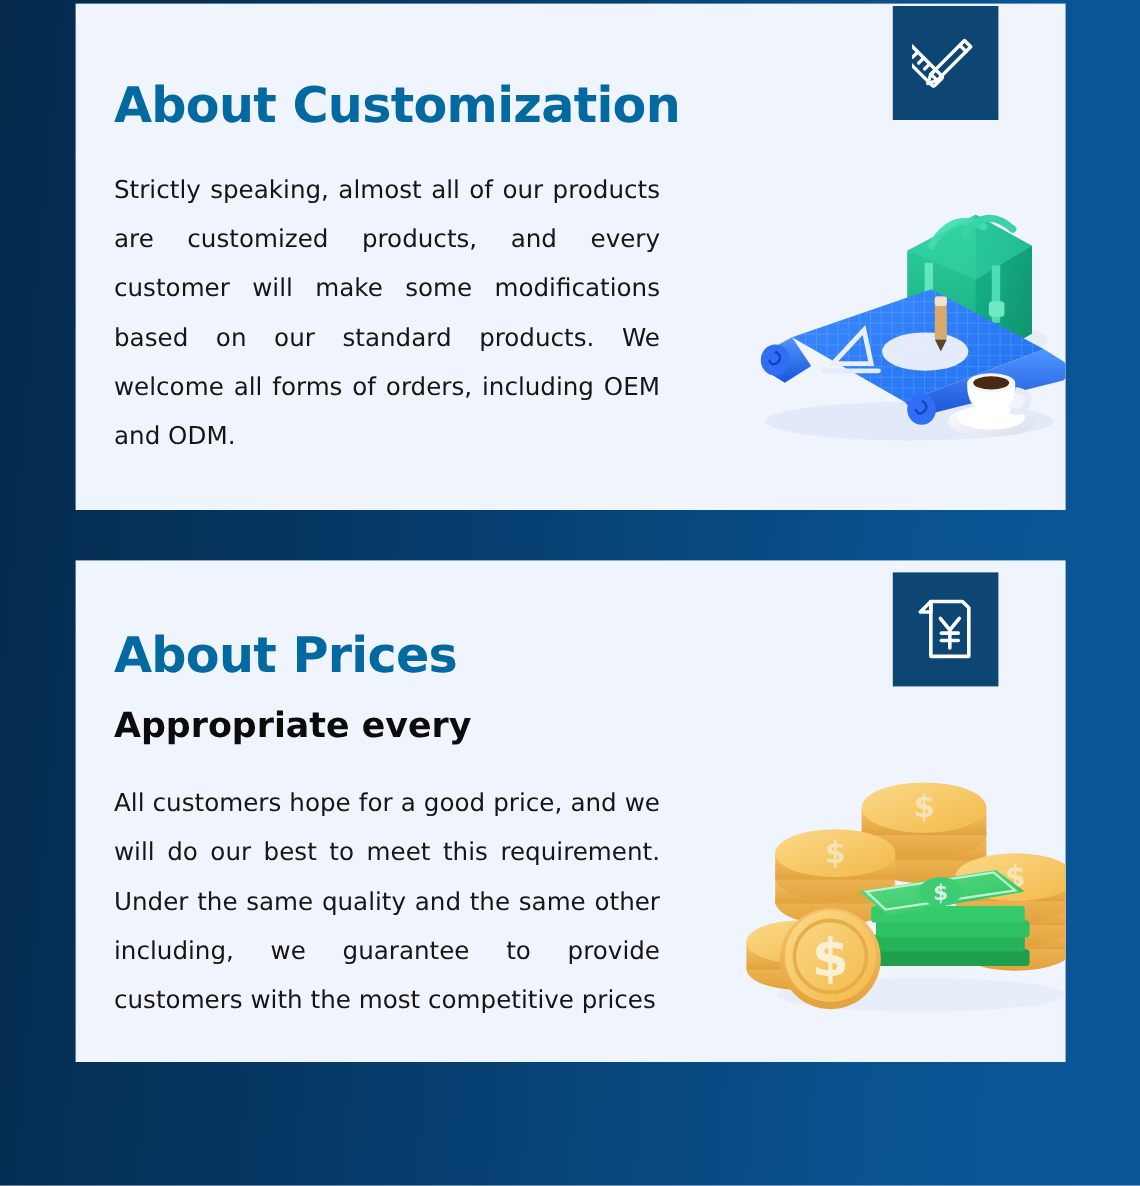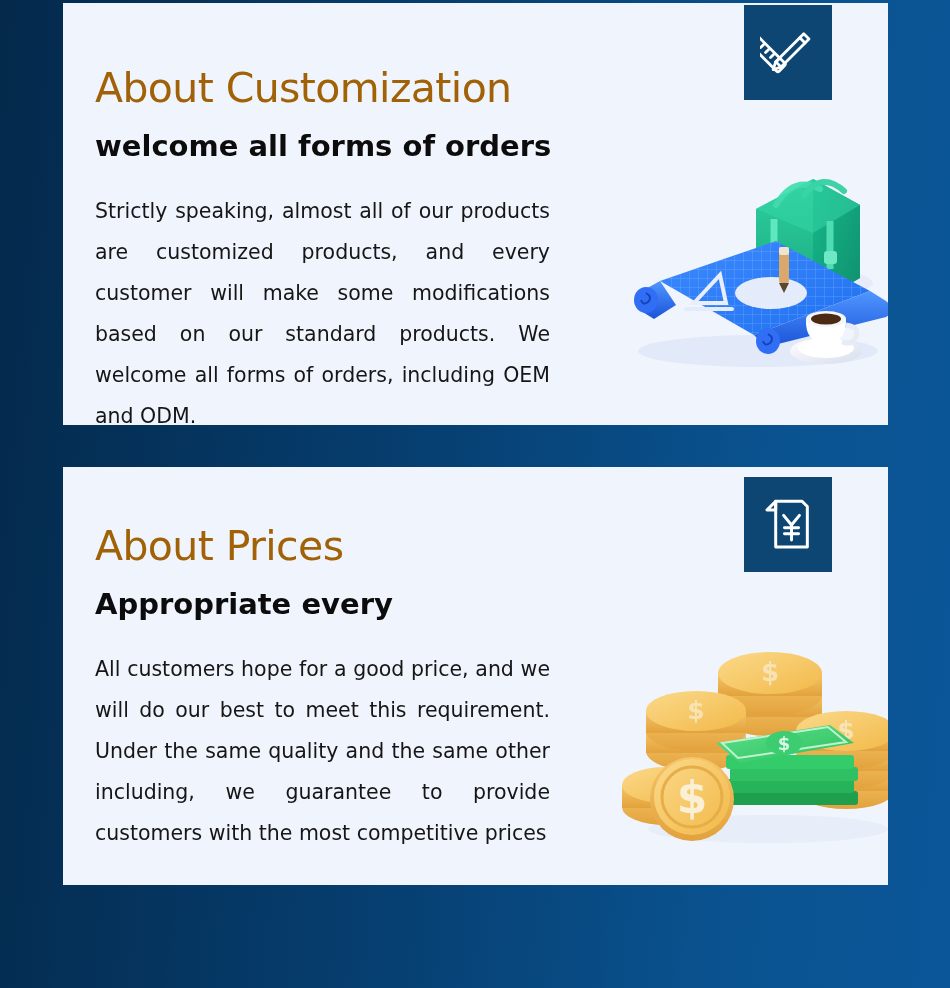--- a/index.html
+++ b/index.html
@@ -22,22 +22,22 @@
   }
   #card-customization { top:3px;  height:422px; }
   #card-prices        { top:467px; height:418px; }
 
   .card-body {
     position:absolute;
     left:32px; top:0;
     width:500px;
   }
   .card-title {
-    color:#a16207;
-    font-weight:normal;
+    color:#0369a1;
+    font-weight:bold;
     font-size:41px;
     letter-spacing:-0.6px;
     line-height:1.05;
     white-space:nowrap;
   }
   .card-subtitle {
     color:#0c0c0c;
     font-size:29px;
     line-height:1.15;
     margin-top:20px;
@@ -175,21 +175,20 @@
         <path d="M198 176 Q197 200 218 200 Q239 200 238 176 Z" fill="#ffffff"></path>
         <ellipse cx="218" cy="176" rx="20" ry="8" fill="#f4f6fb"></ellipse>
         <ellipse cx="218" cy="176" rx="15" ry="5.5" fill="#4b2a13"></ellipse>
         <path d="M238 182 q14 2 10 12 q-4 9 -14 5" fill="none" stroke="#e7ebf5" stroke-width="5"></path>
       </g>
     </svg>
   </div>
 
   <div class="card-body" style="top:64px;">
     <h2 class="card-title">About Customization</h2>
-    <h3 class="card-subtitle">welcome all forms of orders</h3>
     <p class="card-text">Strictly speaking, almost all of our products are customized products, and every customer will make some modifications based on our standard products. We welcome all forms of orders, including OEM and ODM.</p>
   </div>
 </section>
 
 <section class="card" id="card-prices">
 
   <div class="icon-badge" id="badge-prices">
     <svg width="54" height="58" viewBox="0 0 60 66" fill="none" stroke="#ffffff" stroke-width="3.4" stroke-linecap="round" stroke-linejoin="round">
 
       <path d="M16 6 L46 6 L52 12 L52 58 L16 58 Z"></path>

